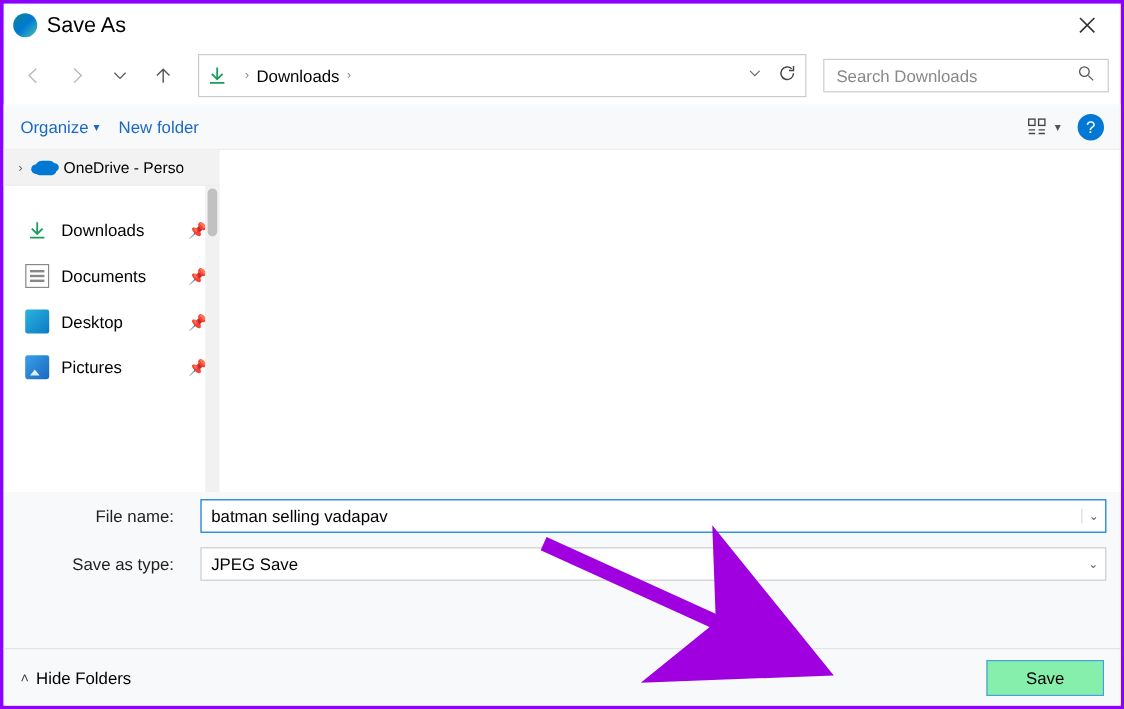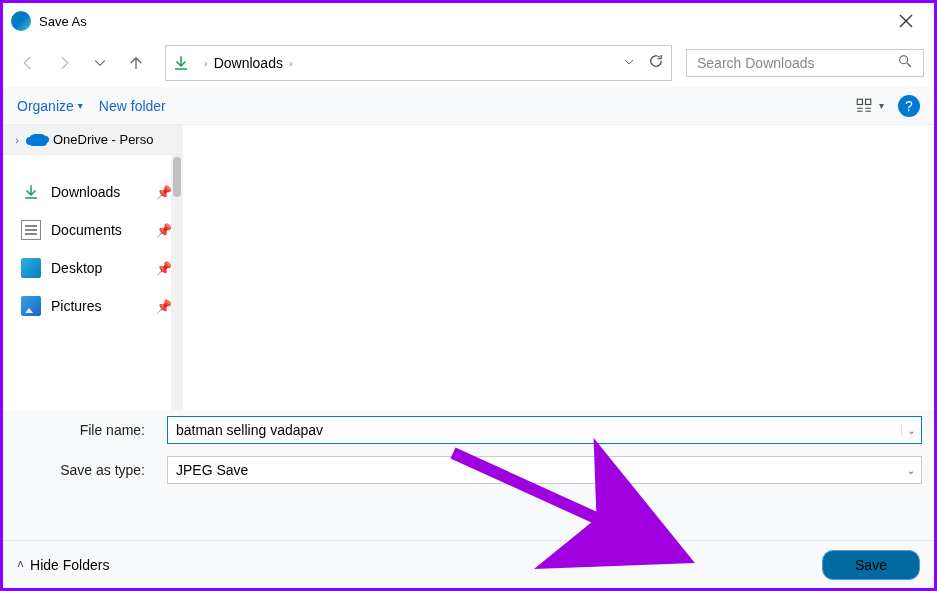--- a/index.html
+++ b/index.html
@@ -5,21 +5,21 @@
     * { margin: 0; padding: 0; box-sizing: border-box; font-family: 'Segoe UI', Tahoma, sans-serif; }
     body { background: #f0f0f0; display: flex; align-items: center; justify-content: center; height: 100vh; }
     .dialog {
       width: 937px; height: 591px; background: #fff;
       border: 3px solid #8b00ff; position: relative; display: flex; flex-direction: column;
     }
     
     .titlebar { display: flex; align-items: center; height: 36px; padding: 0 8px; }
     .edge-icon { width: 20px; height: 20px; margin-right: 8px; border-radius: 50%;
       background: linear-gradient(135deg, #0c8a8a 0%, #0078d4 50%, #49c5b1 100%); }
-    .title { font-size: 13px; flex: 1; }
+    .title { font-size: 18px; flex: 1; }
     .close-btn { width: 40px; height: 32px; display: flex; align-items: center; justify-content: center; cursor: pointer; font-size: 16px; }
     
     .navrow { display: flex; align-items: center; height: 48px; padding: 0 10px; gap: 6px; }
     .nav-btn { width: 30px; height: 30px; display: flex; align-items: center; justify-content: center; color: #555; cursor: pointer; }
     .nav-btn.disabled { color: #bbb; }
     .addressbar { flex: 1; border: 1px solid #ccc; height: 36px; display: flex; align-items: center; padding: 0 6px; margin: 0 8px; background: #fff; }
     .addressbar .down-icon { color: #1a9c5a; margin-right: 8px; display:flex; align-items:center; }
     .addressbar .sep { color: #888; margin: 0 6px; font-size: 11px; }
     .addressbar .loc { font-size: 14px; }
     .addressbar .spacer { flex: 1; }
@@ -69,21 +69,21 @@
     .filename-wrap .dd { width:20px; text-align:center; color:#666; font-size:10px; border-left:1px solid #ddd; cursor:pointer;}
     .type-wrap { flex:1; border:1px solid #ccc; background:#fff; display:flex; align-items:center; height:28px;}
     .type-wrap .val { flex:1; padding:0 8px; font-size:14px;}
     .type-wrap .dd { width:20px; text-align:center; color:#666; font-size:10px; cursor:pointer;}
     .gap { height: 50px; background:#f7f9fa;}
     .footer { display:flex; align-items:center; height:48px; padding:0 14px; background:#f7f9fa; border-top:1px solid #e5e5e5;}
     .hide-folders { display:flex; align-items:center; font-size:14px; cursor:pointer;}
     .hide-folders .chev { margin-right:6px; font-size:12px; color:#444;}
     .footer .spacer{flex:1;}
     .btn { min-width:98px; height:30px; border:1px solid #bcbcbc; background:#fff; font-size:14px; cursor:pointer; margin-left:12px;}
-    .btn.primary { background:#0369a1; border-color:#4a9fe0;border-radius:11px;}
+    .btn.primary { background:#86efac; border-color:#4a9fe0;}
     
     .arrow-overlay { position:absolute; left:440px; top:440px; pointer-events:none; }
     .arrow-overlay svg { overflow:visible;}
   </style>
 </head>
 <body>
 
 <div class="dialog">
 
   <div class="titlebar">

